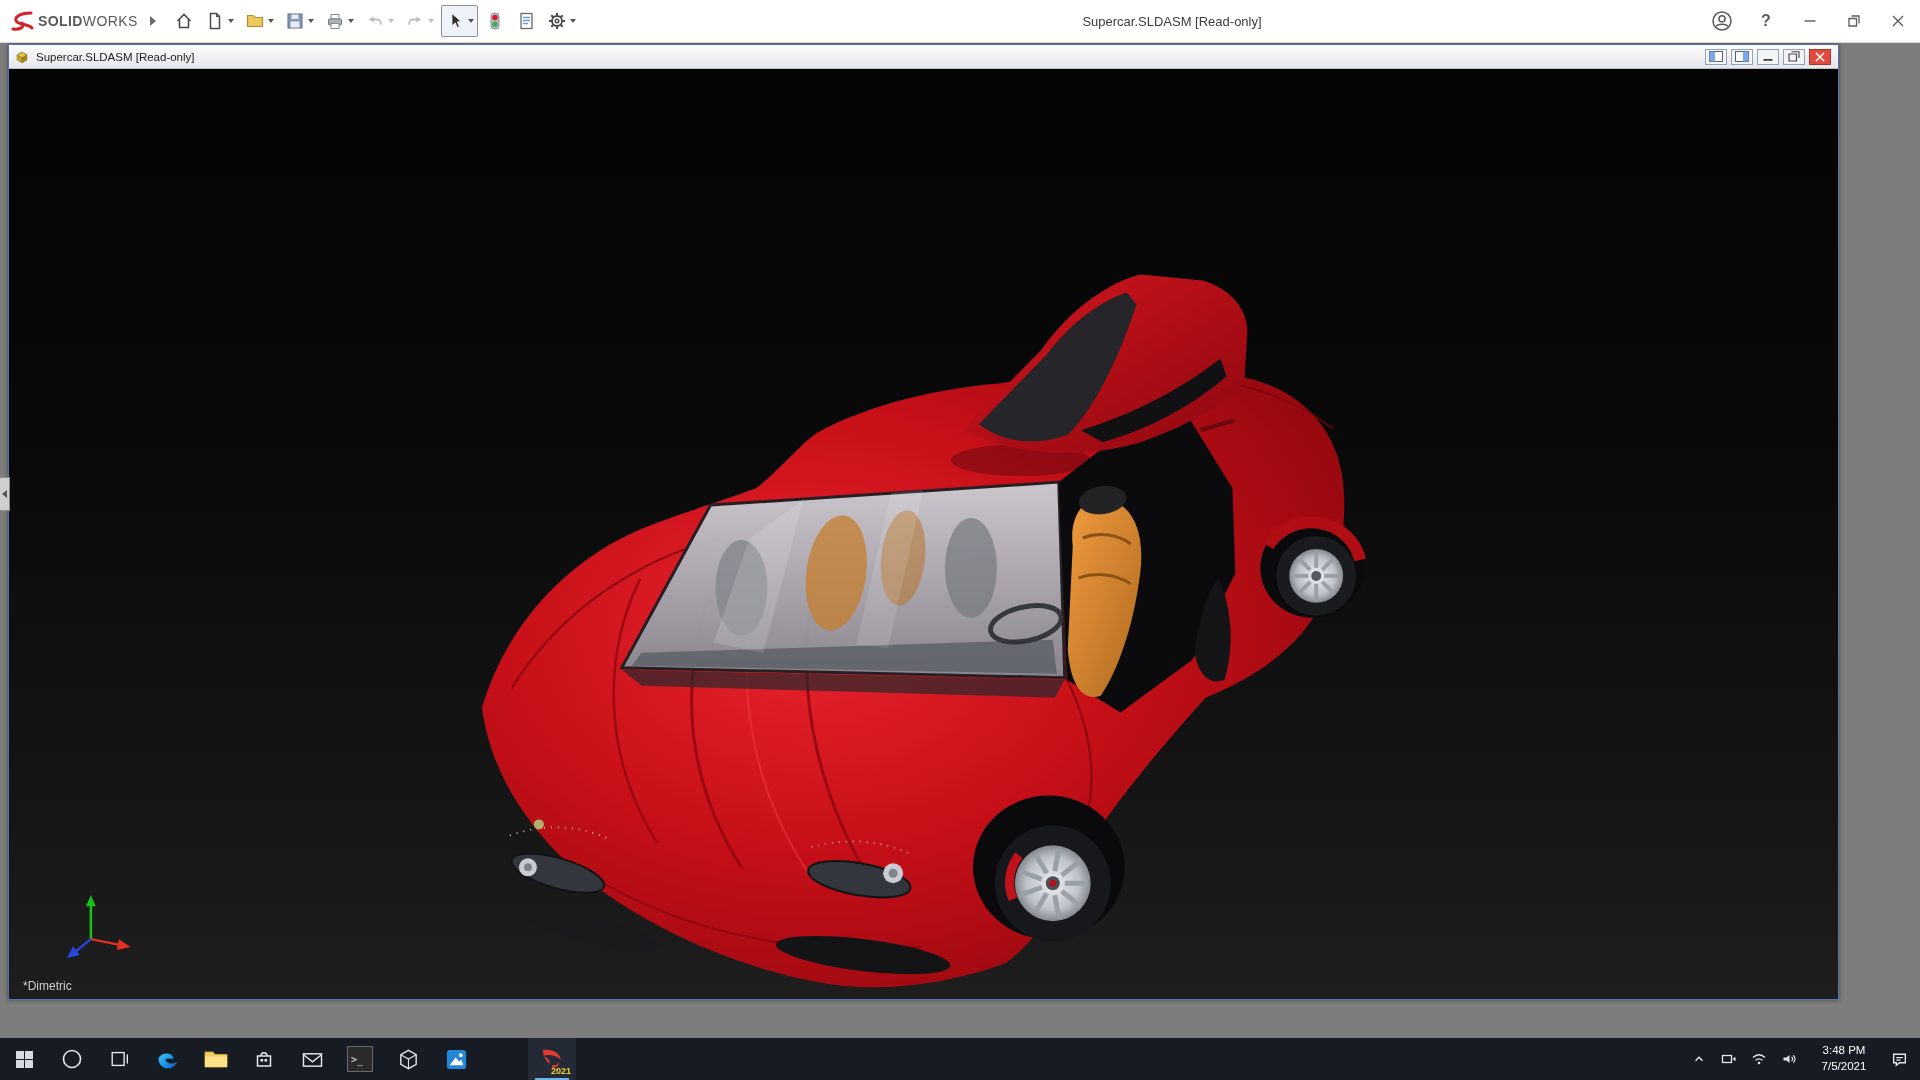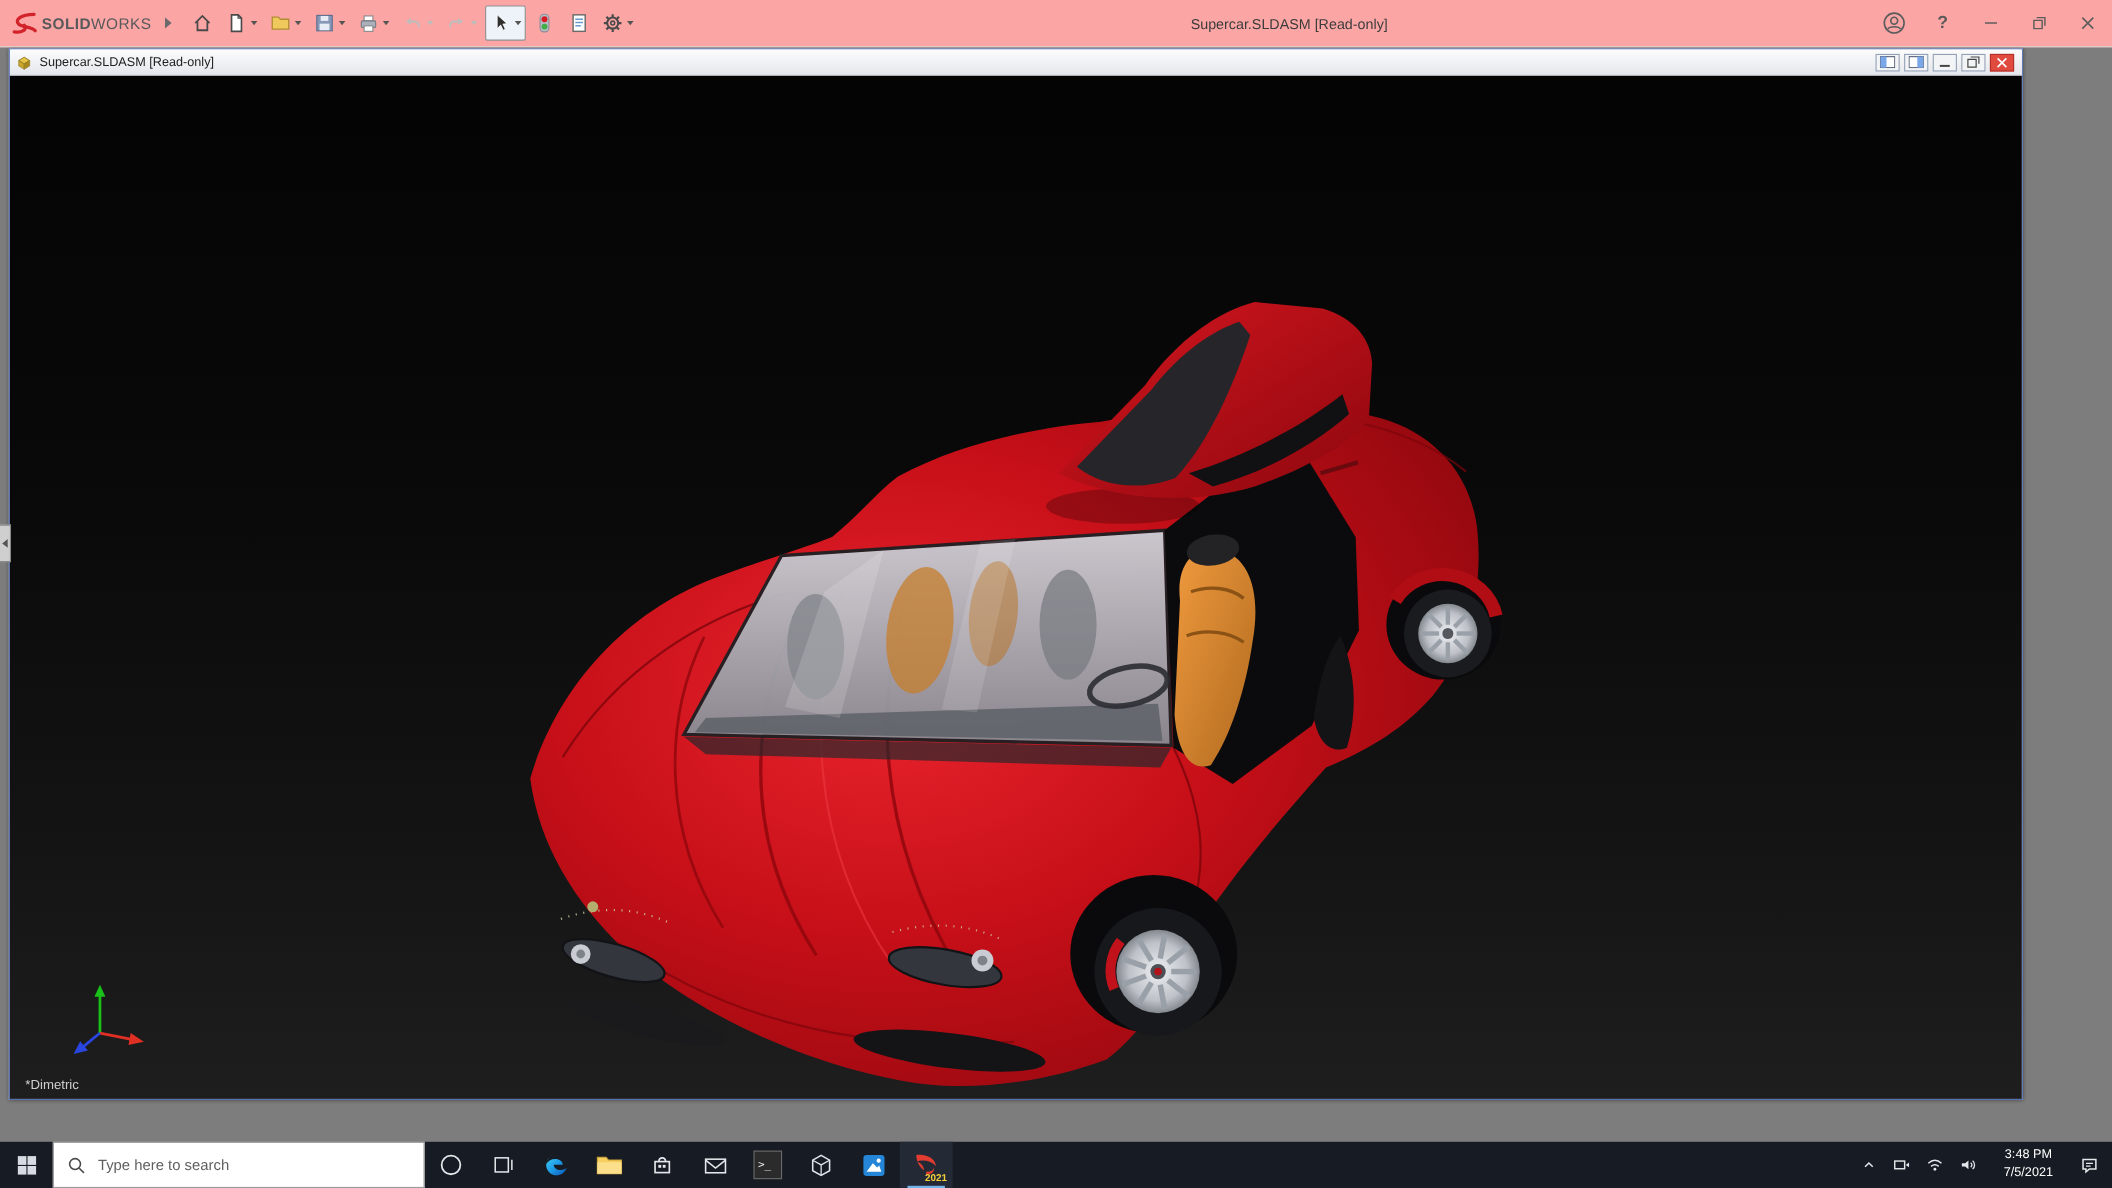--- a/index.html
+++ b/index.html
@@ -1,20 +1,20 @@
 <!DOCTYPE html>
 <html><head>
 <meta charset="utf-8">
 <style>
   html,body{margin:0;padding:0;width:1920px;height:1080px;overflow:hidden;
     font-family:"Liberation Sans",sans-serif;background:#7d7d7d;position:relative;}
   *{box-sizing:border-box;}
 
   
-  .app-titlebar{position:absolute;top:0;left:0;width:1920px;height:43px;background:#fca5a5;
+  .app-titlebar{position:absolute;top:0;left:0;width:1920px;height:43px;background:#ffffff;
     border-bottom:1px solid #d6d6d6;display:flex;align-items:center;padding:0 0 0 10px;z-index:30;}
   .brand{display:flex;align-items:center;gap:4px;}
   .brand-text{font-size:14px;color:#58595b;letter-spacing:.4px;}
   .brand-solid{font-weight:700;}
   .brand-works{font-weight:400;}
   .expand-arrow{width:0;height:0;border-top:5px solid transparent;border-bottom:5px solid transparent;
     border-left:6px solid #6a6a6a;margin:0 14px 0 12px;}
   .tb-group{display:flex;align-items:center;gap:3px;}
   .tbtn{height:32px;display:flex;align-items:center;padding:0 3px;border:1px solid transparent;border-radius:2px;}
   .tbtn.active{border:1px solid #8f8f8f;background:#eef3fa;}
@@ -51,21 +51,21 @@
   
   .taskbar{position:absolute;left:0;bottom:0;width:1920px;height:42px;background:#171b23;
     display:flex;align-items:stretch;z-index:50;}
   .tb-start{width:48px;display:flex;align-items:center;justify-content:center;}
   .tb-search{width:338px;background:#ffffff;border:1px solid #9a9a9a;display:flex;align-items:center;
     gap:9px;padding-left:12px;}
   .tb-search input{border:none;outline:none;flex:1;font-size:13.5px;color:#333;background:transparent;
     font-family:"Liberation Sans",sans-serif;}
   .tb-search input::placeholder{color:#5f5f5f;}
   .tb-appbtn{width:48px;display:flex;align-items:center;justify-content:center;position:relative;}
-  .tb-appbtn.running{background:#232a36;}
+  .tb-appbtn.running{background:#232a36;margin-left:48px;}
   .run-bar{position:absolute;bottom:0;left:7px;right:7px;height:2.5px;background:#6fb3e8;}
   .sw-year{position:absolute;right:5px;bottom:4px;font-size:9px;font-weight:bold;color:#f5cf3a;line-height:1;}
   .term-tile{width:26px;height:26px;background:#2b2b2b;border:1px solid #6a6a6a;display:flex;
     align-items:center;justify-content:flex-start;padding:2px 0 0 3px;}
   .term-glyph{font-family:"DejaVu Sans Mono",monospace;font-size:10px;color:#e8e8e8;line-height:1;}
   .tb-tray{margin-left:auto;display:flex;align-items:center;}
   .tray-btn{width:30px;height:42px;display:flex;align-items:center;justify-content:center;}
   .tb-clock{width:80px;height:52px;display:flex;flex-direction:column;align-items:center;
     justify-content:center;color:#ffffff;font-size:11.5px;line-height:1.35;}
   .show-desktop{width:6px;border-left:1px solid #3a4150;}
@@ -411,27 +411,20 @@
 <div class="taskbar">
   <div class="tb-start">
     <svg width="17" height="17" viewBox="0 0 17 17">
       <rect x="0" y="0" width="8" height="8" fill="#d8dce2"></rect>
         <rect x="9" y="0" width="8" height="8" fill="#d8dce2"></rect>
       <rect x="0" y="9" width="8" height="8" fill="#d8dce2"></rect>
         <rect x="9" y="9" width="8" height="8" fill="#d8dce2"></rect>
     </svg>
   </div>
 
-  <div class="tb-search">
-    <svg width="17" height="17" viewBox="0 0 20 20">
-      <circle cx="8.5" cy="8.5" r="5.8" stroke="#4a4a4a" stroke-width="1.7" fill="none"></circle>
-      <line x1="13" y1="13" x2="18" y2="18" stroke="#4a4a4a" stroke-width="1.7"></line>
-    </svg>
-    <input type="text" placeholder="Type here to search" style="">
-  </div>
 
   <div class="tb-appbtn">
     <svg width="22" height="22" viewBox="0 0 22 22">
       <circle cx="11" cy="11" r="8.5" stroke="#e4e7eb" stroke-width="1.6" fill="none"></circle>
     </svg>
   </div>
   <div class="tb-appbtn">
     <svg width="22" height="22" viewBox="0 0 24 24">
       <rect x="3.5" y="5" width="13" height="14" stroke="#e4e7eb" stroke-width="1.5" fill="none"></rect>
       <line x1="20" y1="7" x2="20" y2="17" stroke="#e4e7eb" stroke-width="1.5"></line>

